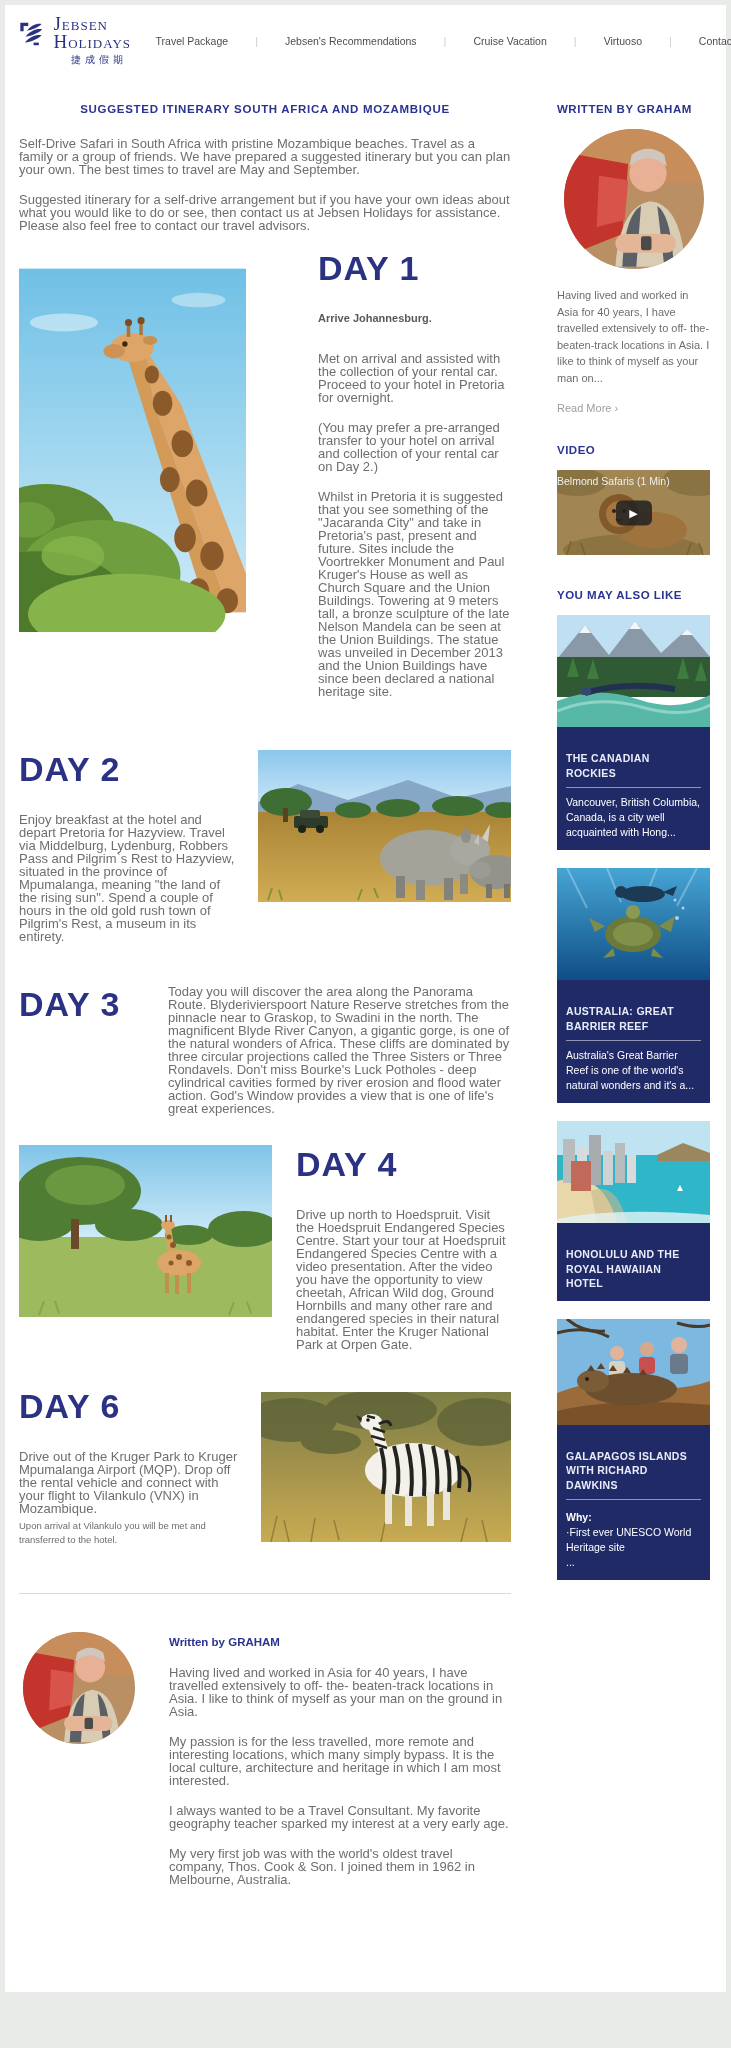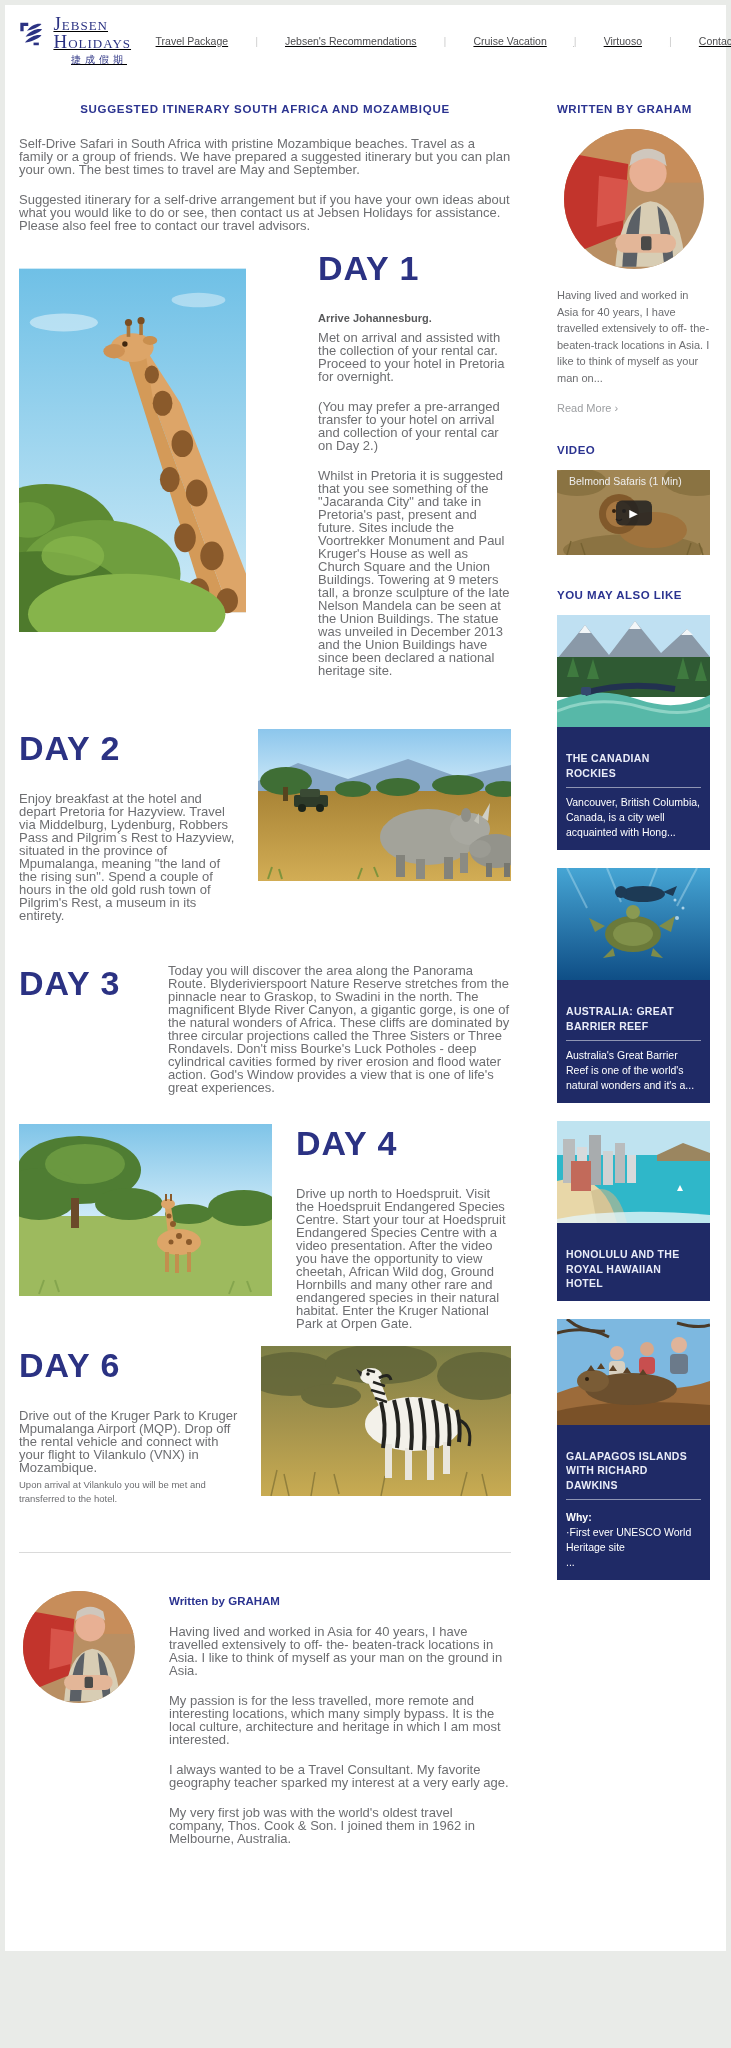--- a/index.html
+++ b/index.html
@@ -1,69 +1,69 @@
 <!DOCTYPE html>
 <html><head>
 <meta charset="utf-8">
 <style>
   html,body{margin:0;padding:0;background:#e9ebe8;font-family:"Liberation Sans",sans-serif;}
   .page{width:721px;margin:5px auto 0;background:#fff;}
   
-  .header{display:flex;align-items:center;padding:10px 16px 6px 14px;text-decoration:underline;}
+  .header{display:flex;align-items:center;padding:10px 16px 6px 14px;}
   .brand{display:flex;align-items:flex-start;gap:8px;}
   .brand-txt{display:flex;flex-direction:column;align-items:center;}
   .brand-name{font-family:"Liberation Serif",serif;font-variant:small-caps;font-size:19px;color:#2b3283;letter-spacing:1px;line-height:18px;}
   .brand-cn{font-size:10px;color:#2b3283;letter-spacing:4px;margin-top:2px;}
   .nav{margin-left:auto;display:flex;align-items:center;gap:16px;}
   .nav a{color:#4d4d4f;font-size:10.5px;text-decoration:none;padding:0 11px;white-space:nowrap;}
   .nav .sep{color:#cfcfcf;font-size:11px;}
   
   .content{display:flex;padding:26px 16px 0 14px;}
   .main{width:492px;flex:0 0 492px;}
   .sidebar{width:153px;flex:0 0 153px;margin-left:auto;}
   .article-title{color:#2b3390;font-weight:bold;font-size:11.5px;letter-spacing:.7px;text-align:center;margin:4px 0 22px;}
   p.body{color:#6d6e71;font-size:13px;line-height:13px;margin:0 0 17px;}
   p.body:last-child{margin-bottom:0;}
   h2.day{color:#2b3283;font-size:34px;font-weight:800;letter-spacing:1px;margin:0 0 24px;}
   .photo{display:block;}
   .row{display:flex;}
   .day1{margin-top:14px;gap:48px;}
   .day1-text{margin-left:24px;width:215px;}
-  .sub{font-weight:bold;color:#58595b;font-size:11px;margin:0 0 7px;}
+  .sub{font-weight:bold;color:#58595b;font-size:11px;margin:0 0 28px;}
   .day2{margin-top:52px;}
   .day2-left{width:216px;}
   .day2 .photo{margin-left:auto;}
   .day3{margin-top:42px;}
   .day-col{width:149px;flex:0 0 149px;}
   .day-col h2{margin-bottom:0;}
   .day3-text{flex:1;}
   .day4{margin-top:30px;}
   .day4-text{margin-left:24px;width:215px;}
   .day5{margin-top:48px;}
-  .day6{margin-top:16px;}
+  .day6{margin-top:36px;align-items:center;}
   .day6-left{width:225px;}
   .day6 .photo{margin-left:auto;margin-top:0;}
   .note{color:#6d6e71;font-size:9.5px;line-height:14px;margin:2px 0 0;}
   .divider{border:0;border-top:1px solid #dadada;margin:46px 0 0;}
   
   .bio{display:flex;margin-top:38px;}
   .bio-avatar{width:112px;height:112px;border-radius:50%;overflow:hidden;flex:0 0 112px;margin-left:4px;}
   .bio-text{margin-left:34px;width:340px;}
   .bio-h{color:#2b3390;font-weight:bold;font-size:11.5px;margin:4px 0 18px;}
   .pagination{display:flex;justify-content:space-between;align-items:center;padding:64px 0 42px;}
   
   .side-h{color:#2b3390;font-weight:bold;font-size:11.5px;letter-spacing:.5px;margin:4px 0 14px;}
   .avatar{width:140px;height:140px;border-radius:50%;overflow:hidden;margin:2px auto 18px;}
   .avatar svg,.bio-avatar svg{width:100%;height:100%;display:block;}
   .side-p{color:#6d6e71;font-size:11px;line-height:16.5px;margin:0;}
   .read-more{display:block;color:#9b9da0;font-size:11px;margin:16px 0 30px;text-decoration:none;}
   .video-thumb{position:relative;width:153px;height:85px;cursor:pointer;}
   .video-thumb svg{display:block;}
   .video-overlay{position:absolute;inset:0;background:rgba(10,10,10,.18);}
-  .video-caption{position:absolute;top:5px;left:12px;right:4px;color:#efefef;font-size:10.5px;}
+  .video-caption{position:absolute;top:5px;left:0;right:4px;color:#efefef;font-size:10.5px;}
   .play-btn{position:absolute;left:50%;top:50%;transform:translate(-50%,-50%);width:36px;height:25px;background:rgba(33,33,33,.85);border-radius:6px;display:flex;align-items:center;justify-content:center;}
   .play-btn span{color:#fff;font-size:11px;line-height:1;}
   .also-like{margin-top:34px;}
   .card{margin-bottom:18px;cursor:pointer;}
   .card svg{display:block;}
   .card-caption{background:#1f2a66;padding:24px 9px 10px;}
   .card-title{color:#e9ecf8;font-size:10.5px;font-weight:bold;line-height:14.5px;letter-spacing:.3px;}
   .card-sep{border-top:1px solid rgba(255,255,255,.5);margin:7px 0;}
   .card-text{color:#fff;font-size:10.5px;line-height:15px;}
   .card-line{color:#fff;font-size:10.5px;line-height:15px;}

